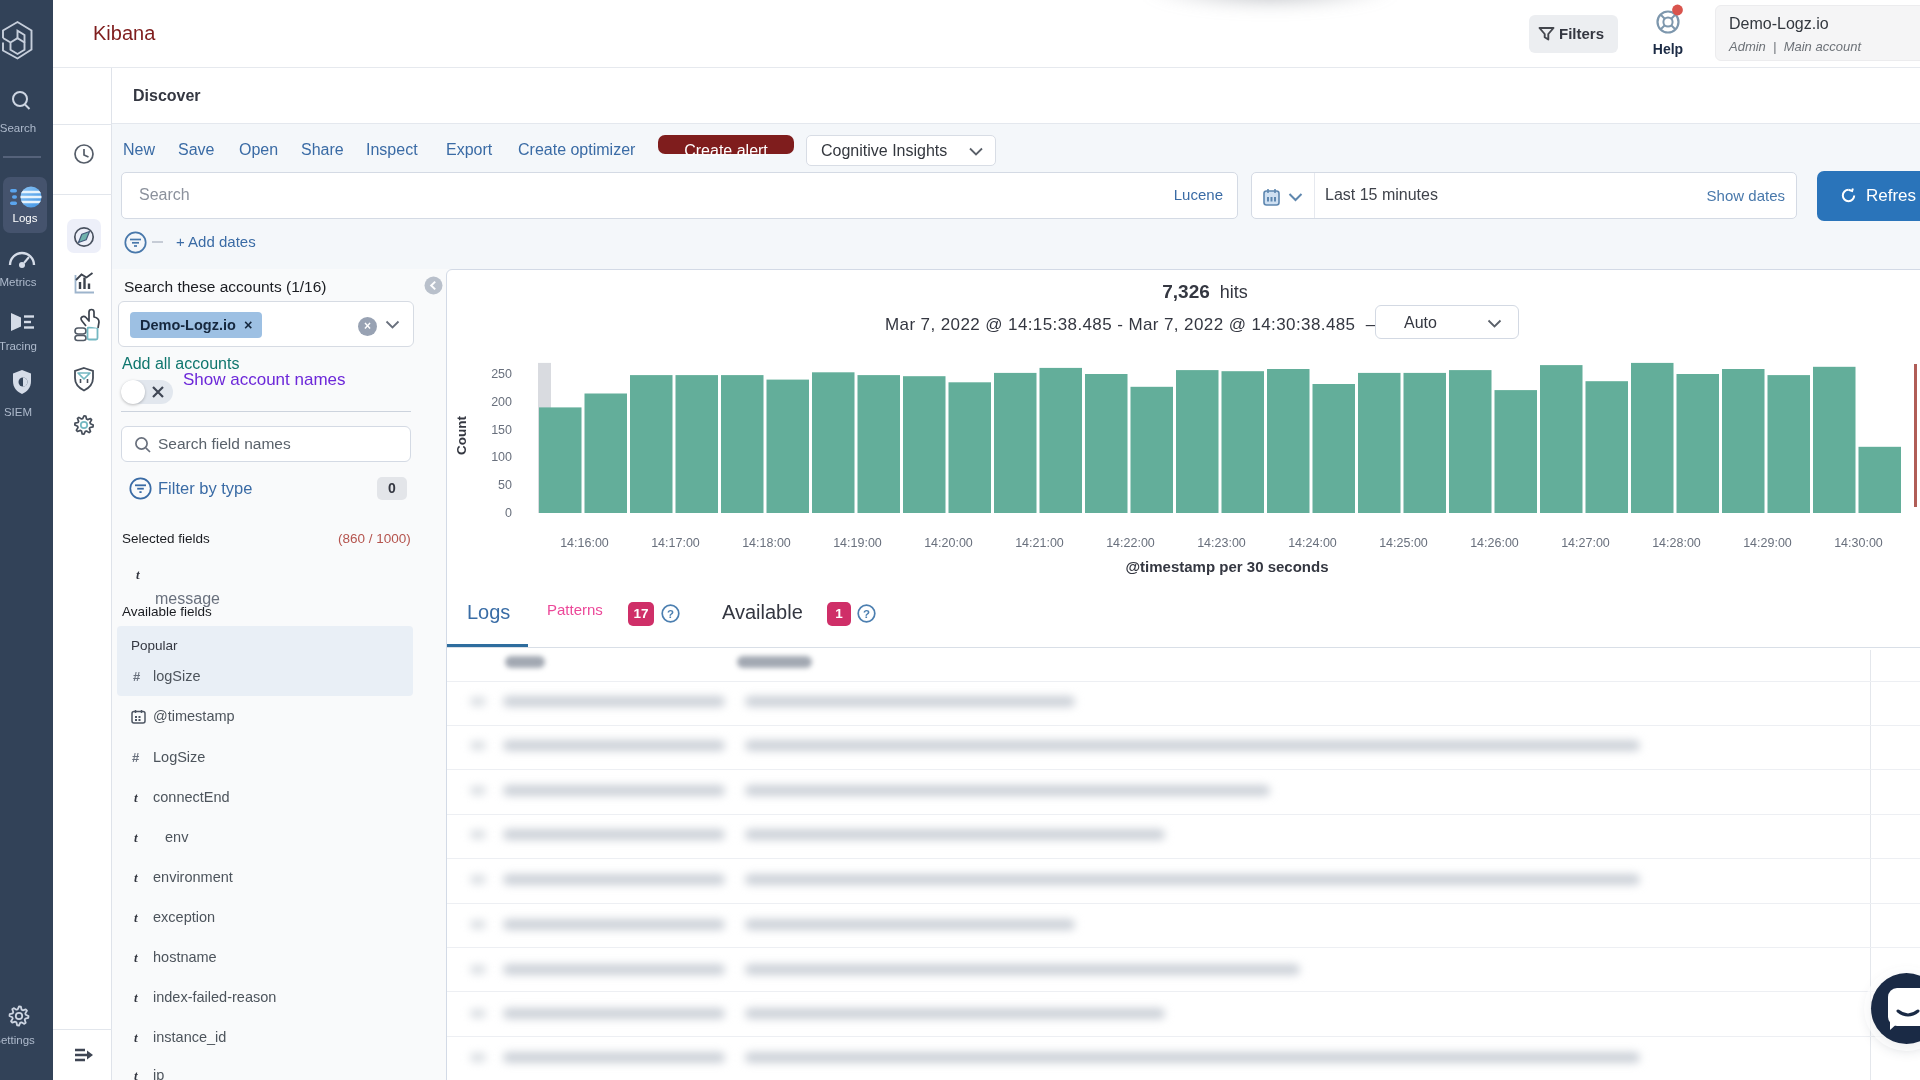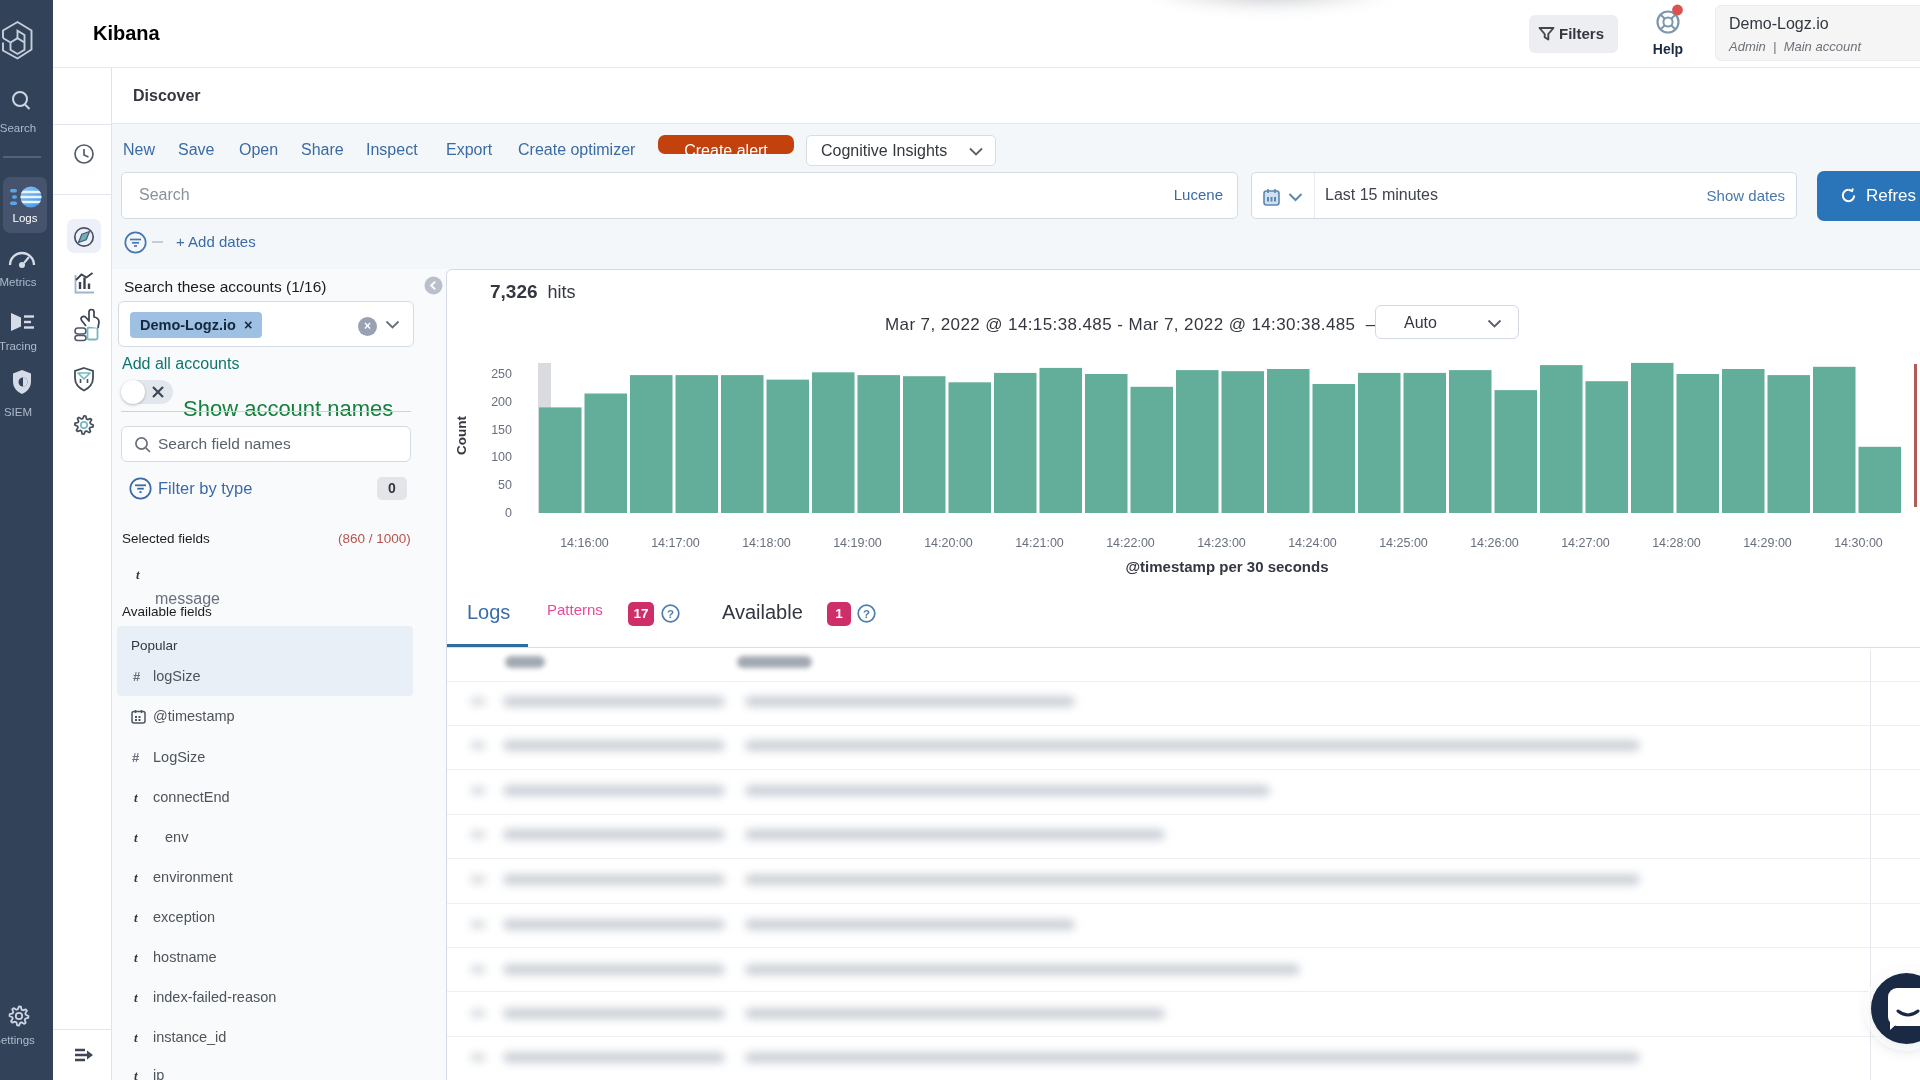--- a/index.html
+++ b/index.html
@@ -13,76 +13,76 @@
 #sidebar .white{color:#fff}
 #logsel{position:absolute;left:3px;top:177px;width:44px;height:56px;background:#45536d;border-radius:7px}
 
 
 #strip{position:absolute;left:53px;top:68px;width:59px;height:1012px;background:#fff;border-right:1px solid #dfe3ea}
 .stripline{position:absolute;left:53px;width:59px;height:1px;background:#e2e6ec}
 #compassbg{position:absolute;left:67px;top:219px;width:34px;height:34px;background:#edeff9;border-radius:7px}
 
 
 #header{position:absolute;left:53px;top:0;width:1867px;height:68px;background:#fff;border-bottom:1px solid #e6e9ee}
-#kibana{position:absolute;left:93px;top:22px;font-size:20px;font-weight:bold;color:#000000}
+#kibana{position:absolute;left:93px;top:22px;font-size:20px;font-weight:normal;color:#7f1d1d}
 #topshadow{position:absolute;left:1145px;top:-30px;width:250px;height:40px;background:radial-gradient(ellipse at center,rgba(125,130,140,.5),rgba(125,130,140,0) 72%);filter:blur(7px)}
 #filtersbtn{position:absolute;left:1529px;top:15px;width:89px;height:38px;background:#eceef1;border-radius:6px;color:#343741;font-size:15px;font-weight:600;line-height:38px;text-align:center;padding-left:16px}
 #helplbl{position:absolute;left:1645px;top:41px;width:46px;text-align:center;font-size:14px;font-weight:bold;color:#1c2b45}
 #acct{position:absolute;left:1715px;top:5px;width:215px;height:56px;background:#f5f5f6;border:1px solid #ececee;border-radius:6px}
 #acct .n{position:absolute;left:13px;top:9px;font-size:16px;color:#33383f}
 #acct .s{position:absolute;left:13px;top:33px;font-size:13px;font-style:italic;color:#6d7278}
 
 
 #crumb{position:absolute;left:112px;top:68px;width:1808px;height:56px;background:#fff;border-bottom:1px solid #e4e8ee}
 #crumb span{position:absolute;left:21px;top:19px;font-size:16px;font-weight:600;color:#343741}
 
 
 #toolbar{position:absolute;left:112px;top:124px;width:1808px;height:145px;background:#f4f7fa}
 #panelbg{position:absolute;left:112px;top:269px;width:1808px;height:811px;background:#f9fafb}
 .tlink{position:absolute;top:141px;font-size:16px;color:#3a6ba5}
-#createalert{position:absolute;left:658px;top:135px;width:136px;height:19px;background:#c2410c;border-radius:7px;color:#fff;font-size:16px;text-align:center;line-height:31px}
+#createalert{position:absolute;left:658px;top:135px;width:136px;height:19px;background:#7f1d1d;border-radius:7px;color:#fff;font-size:16px;text-align:center;line-height:31px}
 #coginsights{position:absolute;left:806px;top:135px;width:190px;height:31px;background:#fff;border:1px solid #d8dde5;border-radius:5px;color:#33373e;font-size:16px;line-height:30px;padding-left:14px}
 #searchbox{position:absolute;left:121px;top:172px;width:1117px;height:47px;background:#fff;border:1px solid #d4dae4;border-radius:5px}
 #searchbox .ph{position:absolute;left:17px;top:13px;font-size:16px;color:#8b919c}
 #searchbox .lucene{position:absolute;right:14px;top:13px;font-size:15px;color:#3a6ba5}
 #datebox{position:absolute;left:1251px;top:172px;width:546px;height:47px;background:#fff;border:1px solid #d4dae4;border-radius:5px}
 #datebox .vd{position:absolute;left:62px;top:0;width:1px;height:45px;background:#e6e9ef}
 #datebox .t{position:absolute;left:73px;top:13px;font-size:16px;color:#3f434b}
 #datebox .sd{position:absolute;right:11px;top:14px;font-size:15px;color:#4878ab}
 #refreshbtn{position:absolute;left:1817px;top:171px;width:113px;height:50px;background:#2a74ba;border-radius:7px;color:#fff;font-size:17px;line-height:50px;padding-left:49px}
 #addfilter{position:absolute;left:176px;top:233px;font-size:15px;color:#3a6ba5}
 #afdash{position:absolute;left:152px;top:241px;width:11px;height:2px;background:#c6ccd6}
 
 
 .paneltitle{position:absolute;font-weight:normal;color:#1a1c21}
 #combobox{position:absolute;left:118px;top:301px;width:296px;height:46px;background:#fff;border:1px solid #d6dbe3;border-radius:6px}
 #chip{position:absolute;left:11px;top:10px;height:26px;background:#9dc0e3;border-radius:4px;color:#16283f;font-size:14.5px;font-weight:600;line-height:26px;padding:0 10px}
 #combo-x{position:absolute;left:239px;top:15px;width:19px;height:19px;background:#98a2b3;border-radius:50%;color:#fff;font-size:12px;text-align:center;line-height:19px;font-weight:bold}
 #addall{position:absolute;left:122px;top:355px;font-size:16px;color:#0f766e}
 #toggle{position:absolute;left:121px;top:380px;width:52px;height:24px;background:#e2e7ee;border-radius:12px}
 #knob{position:absolute;left:0px;top:0px;width:24px;height:24px;background:#fff;border-radius:50%;box-shadow:0 1px 3px rgba(0,0,0,.25)}
-#togglelbl{position:absolute;left:183px;top:396px;font-size:22px;color:#15803d}
+#togglelbl{position:absolute;left:183px;top:370px;font-size:17px;color:#6d28d9}
 #pdiv{position:absolute;left:121px;top:411px;width:290px;height:1px;background:#ccd3dd}
 #sfn{position:absolute;left:121px;top:426px;width:290px;height:36px;background:#fff;border:1px solid #d4dae4;border-radius:6px}
 #sfn .ph{position:absolute;left:36px;top:8px;font-size:15.5px;color:#5a626b}
 #fbt{position:absolute;left:158px;top:479px;font-size:16.5px;color:#3a6ba5}
 #badge0{position:absolute;left:377px;top:477px;width:30px;height:23px;background:#e3e5e9;border-radius:5px;text-align:center;font-size:14px;font-weight:bold;color:#343741;line-height:23px}
 #selflds{left:122px;top:531px;font-size:13.5px}
 #seln{position:absolute;left:338px;top:531px;font-size:13.5px;color:#b5544e}
 #avflds{left:122px;top:604px;font-size:13.5px}
 .fic{position:absolute;font-size:13px;font-weight:bold;font-style:italic;color:#343741;font-family:"Liberation Serif",serif}
 .fic2{position:absolute;font-size:13px;font-weight:bold;color:#69707d}
 .fname{position:absolute;font-size:14.5px;color:#4d545c}
 #popular{position:absolute;left:117px;top:626px;width:296px;height:70px;background:#e9eff6;border-radius:4px}
 #popular .pl{position:absolute;left:14px;top:12px;font-size:13.5px;color:#343741}
 #msgname{position:absolute;left:155px;top:590px;font-size:16px;color:#69707d}
 
 
 #card{position:absolute;left:446px;top:269px;width:1494px;height:830px;background:#fff;border:1px solid #d3dae6;border-radius:6px}
-#hits{position:absolute;left:490px;top:281px;width:1430px;text-align:left;font-size:18px;color:#343741}
+#hits{position:absolute;left:490px;top:281px;width:1430px;text-align:center;font-size:18px;color:#343741}
 #hits b{font-size:19px}
 #dr{position:absolute;left:885px;top:315px;font-size:17px;color:#343741;letter-spacing:0.4px}
 #autobox{position:absolute;left:1375px;top:305px;width:144px;height:34px;background:#fff;border:1px solid #d3d9e3;border-radius:6px;font-size:16px;color:#343741;line-height:33px;padding-left:28px}
 #xlab{position:absolute;left:490px;top:558px;width:1474px;text-align:center;font-size:15px;font-weight:bold;color:#343741}
 #count{position:absolute;left:442px;top:428px;font-size:13.5px;font-weight:bold;color:#343741;transform:rotate(-90deg);transform-origin:center}
 .tick{font-size:12.5px;fill:#69707d;font-family:"Liberation Sans",sans-serif}
 
 
 #tabs .t1{position:absolute;left:467px;top:601px;font-size:20px;color:#3a6da6}
 #tabs .t2{position:absolute;left:547px;top:601px;font-size:15px;color:#ec4899}

